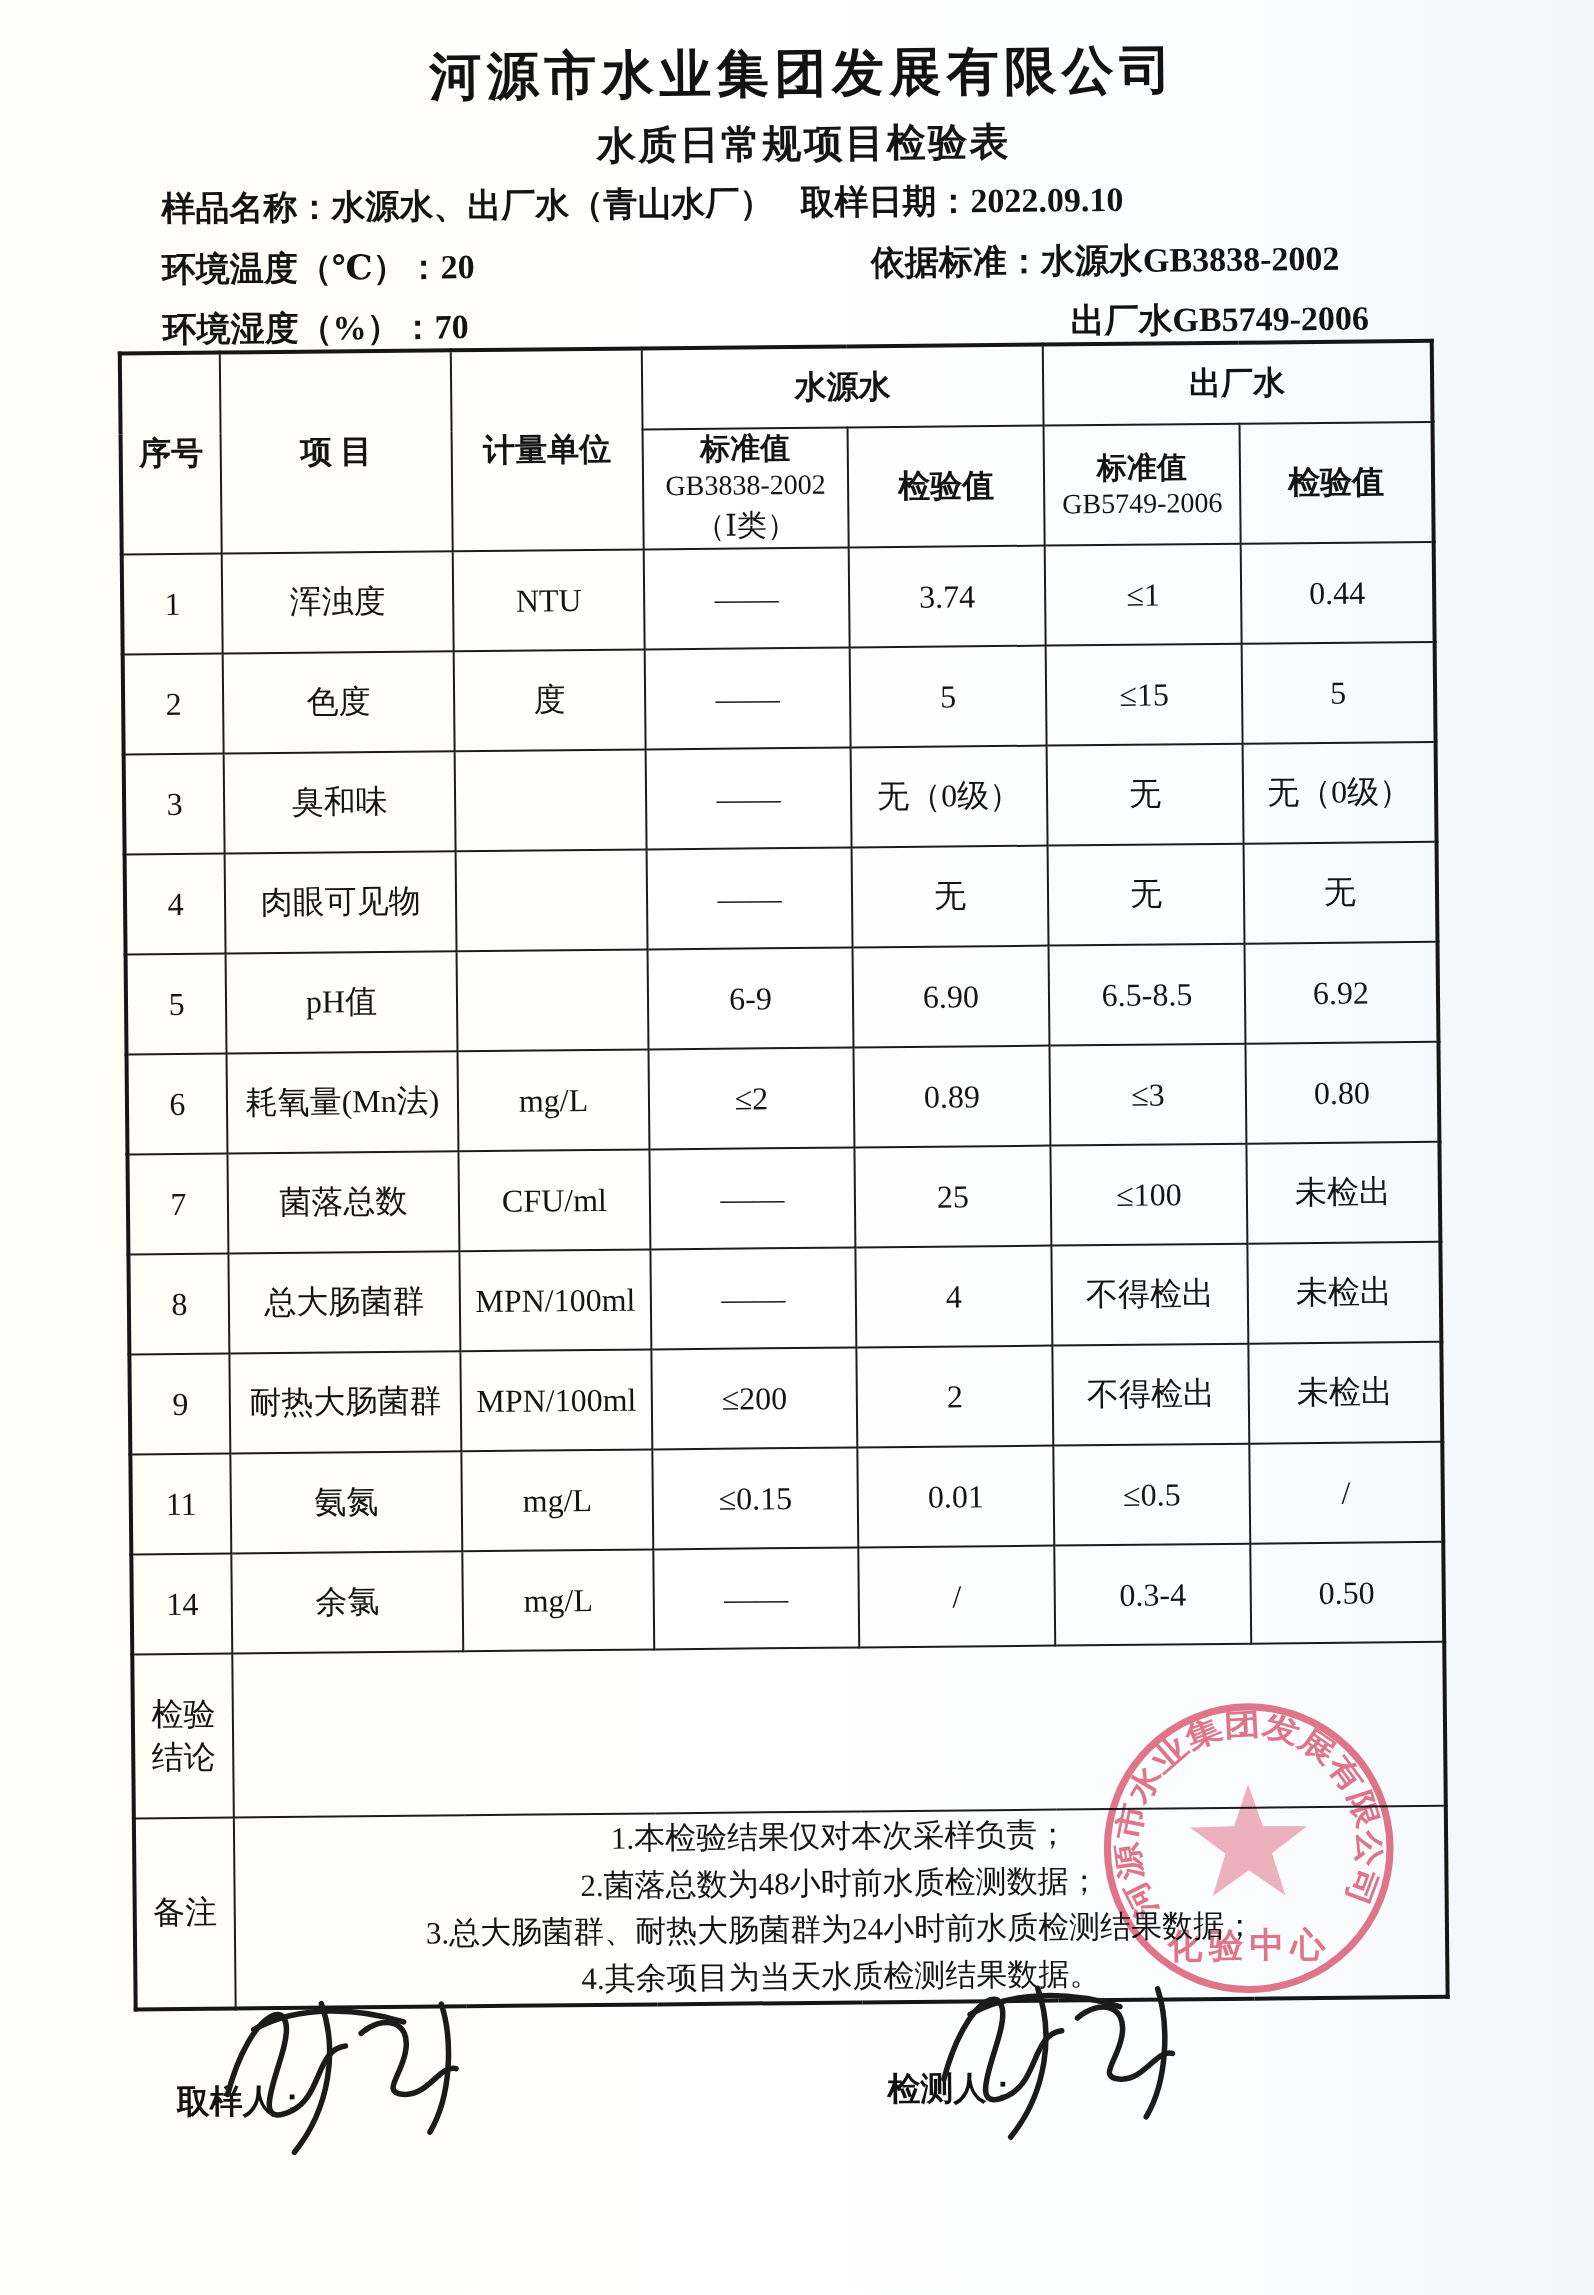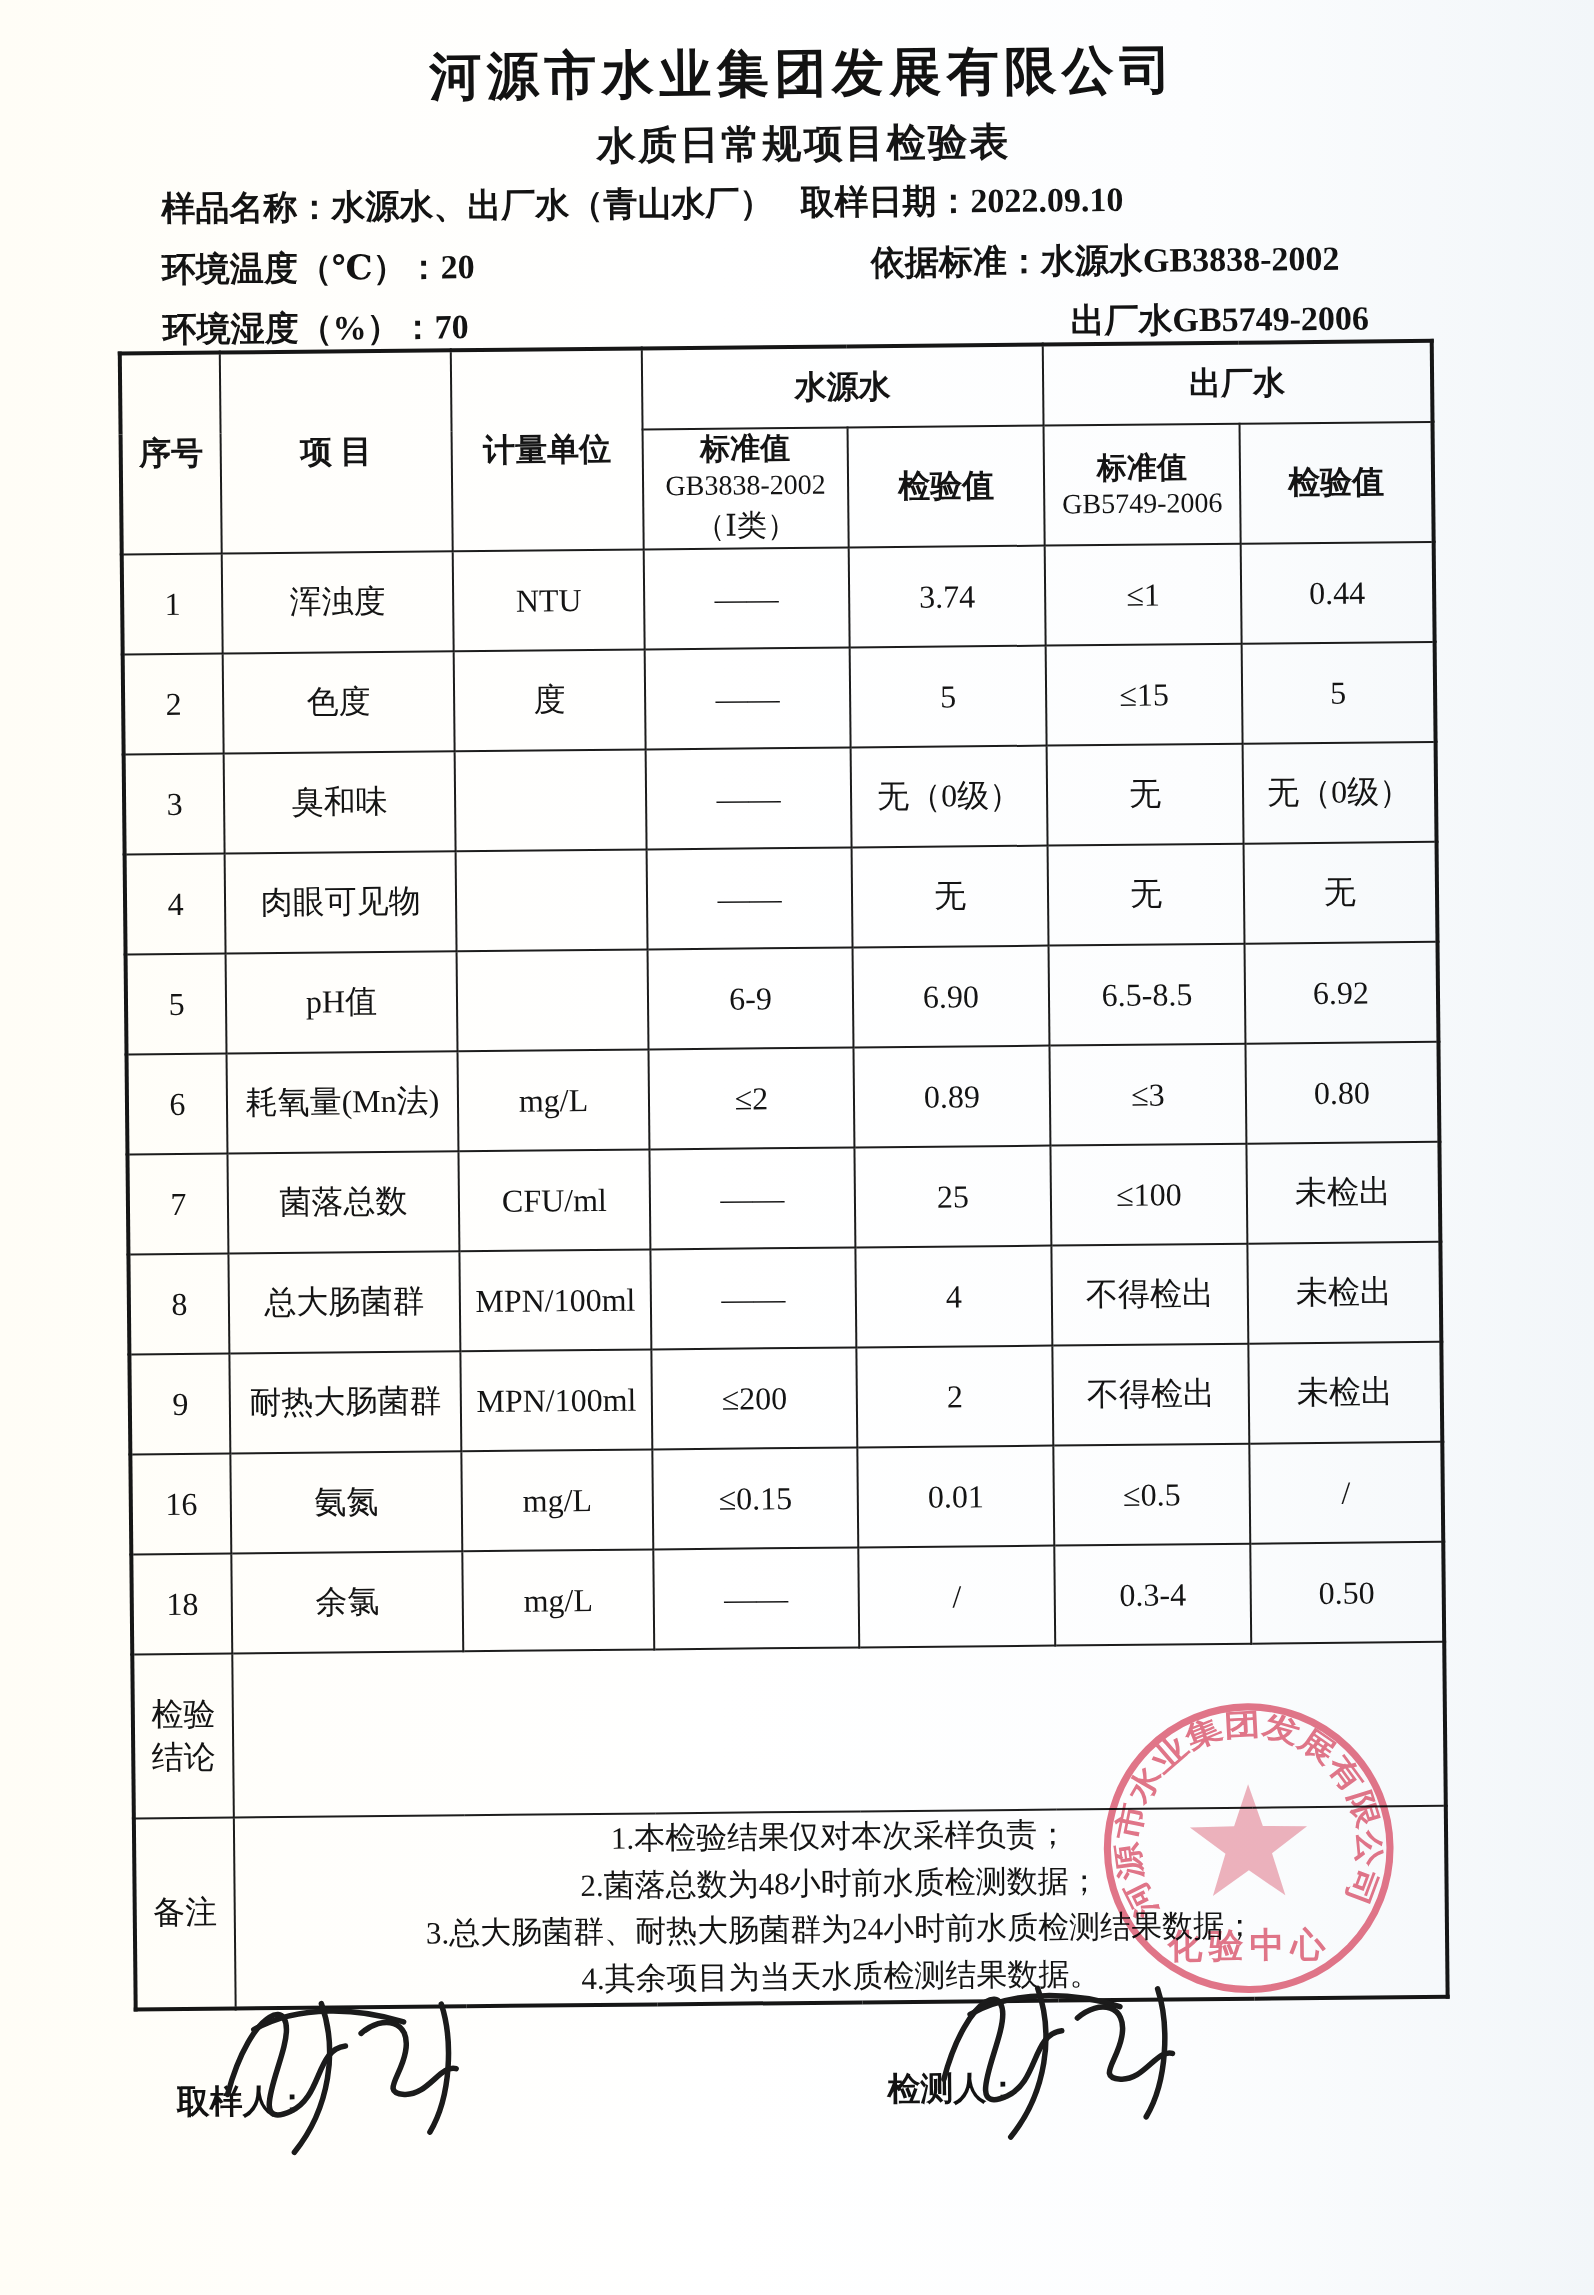--- a/index.html
+++ b/index.html
@@ -201,30 +201,30 @@
       <tr class="drow">
         <td>9</td>
         <td class="item-cell">耐热大肠菌群</td>
         <td>MPN/100ml</td>
         <td>≤200</td>
         <td>2</td>
         <td>不得检出</td>
         <td>未检出</td>
       </tr>
       <tr class="drow">
-        <td>16</td>
+        <td>11</td>
         <td class="item-cell">氨氮</td>
         <td>mg/L</td>
         <td>≤0.15</td>
         <td>0.01</td>
         <td>≤0.5</td>
         <td>/</td>
       </tr>
       <tr class="drow">
-        <td>18</td>
+        <td>14</td>
         <td class="item-cell">余氯</td>
         <td>mg/L</td>
         <td>——</td>
         <td>/</td>
         <td>0.3-4</td>
         <td>0.50</td>
       </tr>
 
       <tr class="crow">
         <td class="concl-label">

